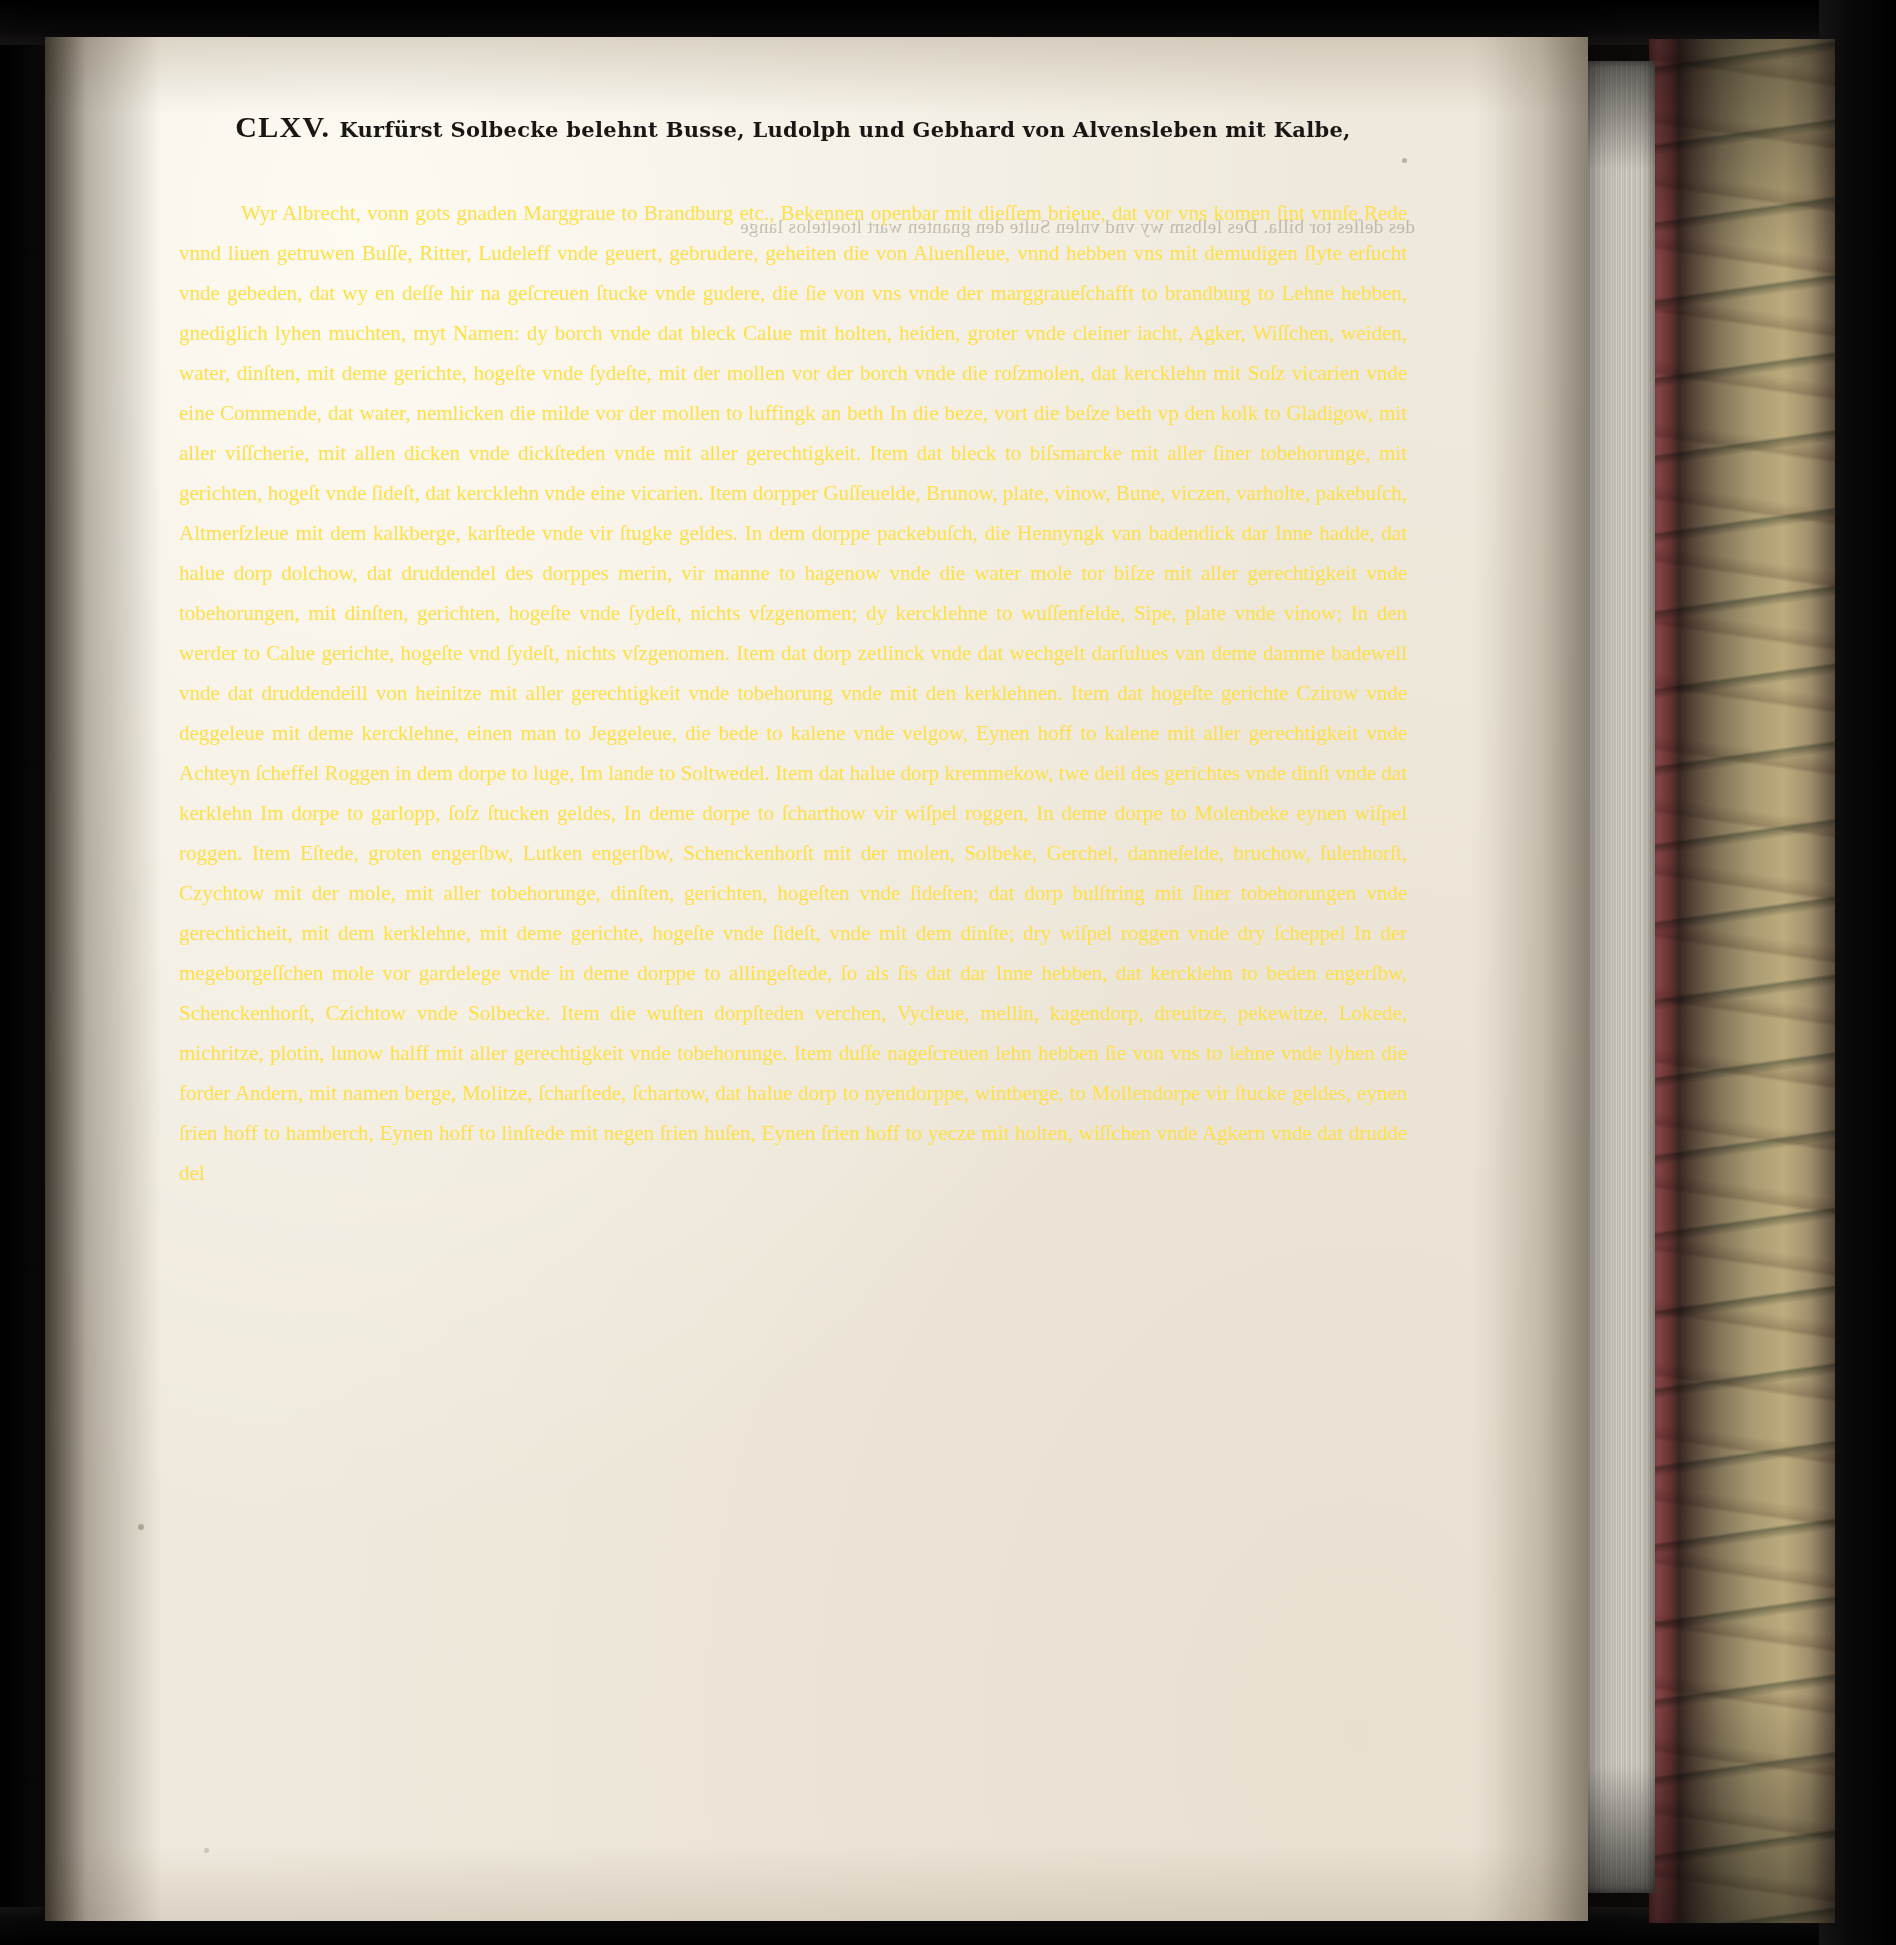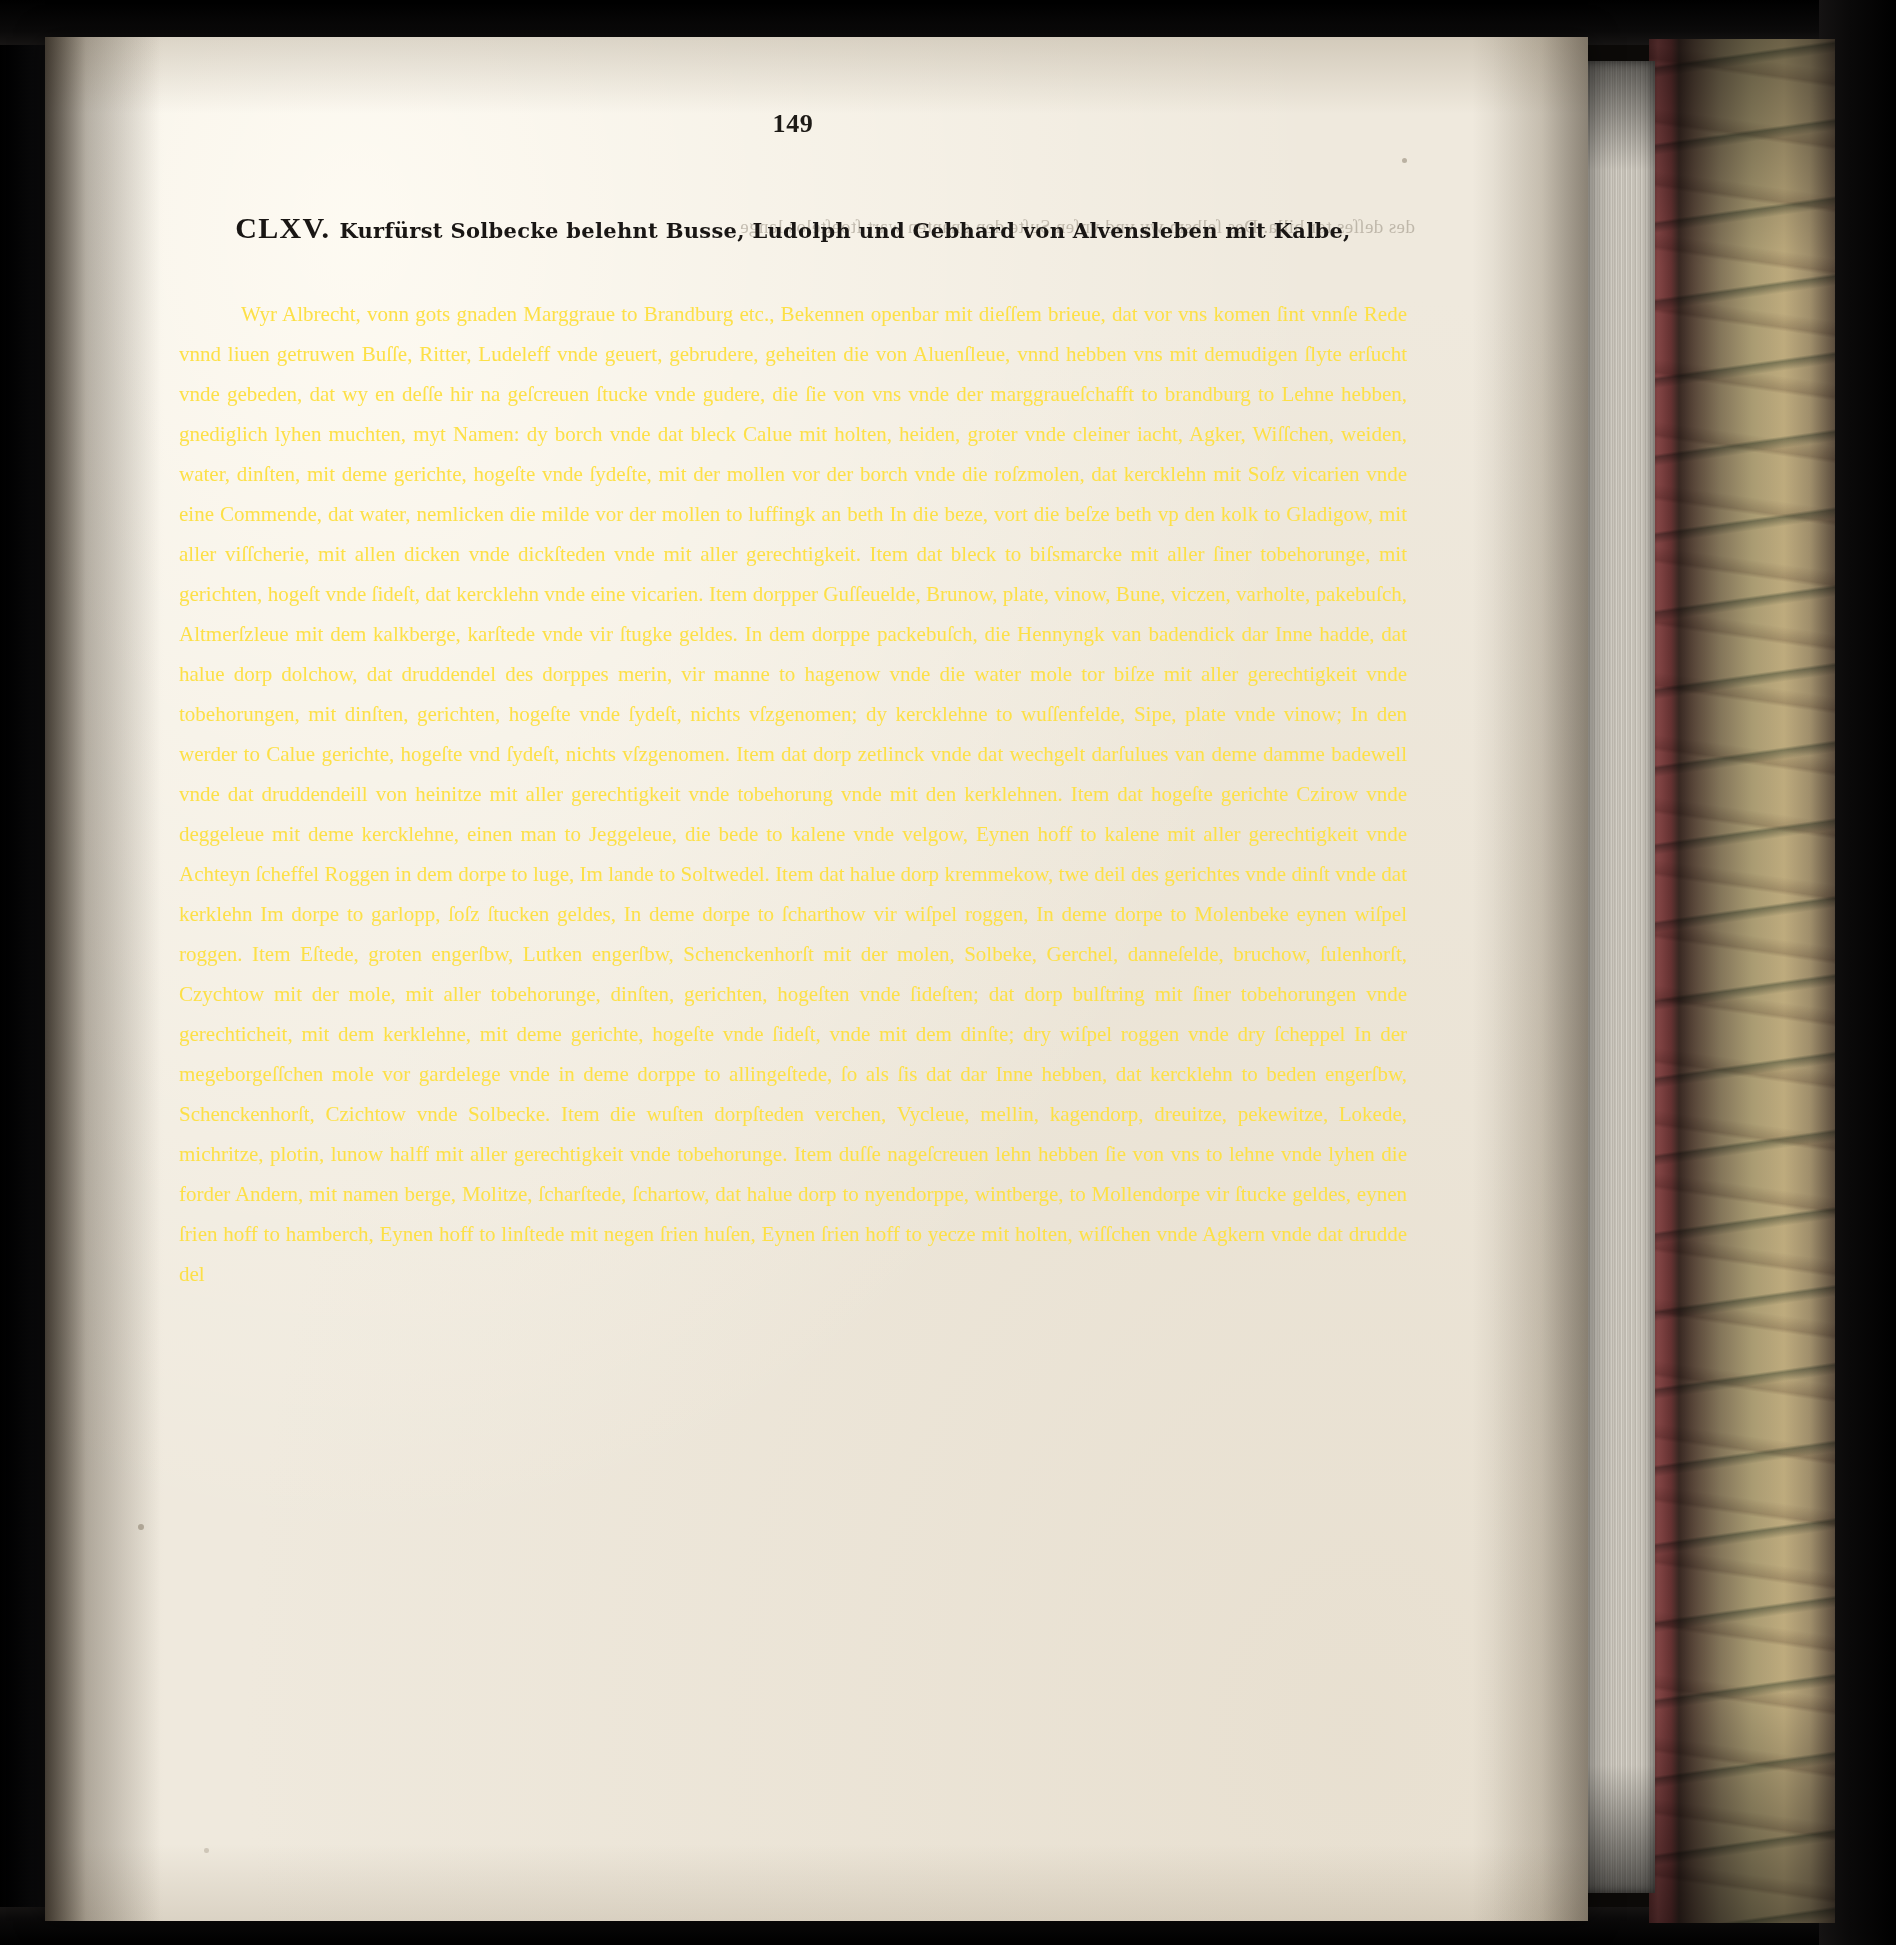--- a/index.html
+++ b/index.html
@@ -221,21 +221,20 @@
   </div>
 
   <div class="leaf">
     <div class="page-stain"></div>
   </div>
 
   <div class="bleed">des deſſes tor billa. Des ſelbsm wy vnd vnſen Suſte den gnanten wart ſtoeſtelos lange</div>
 
   <div class="content">
 
-    <div class="folio">149</div>
 
     <div class="heading">
       <span class="numeral">CLXV.</span><span class="fraktur">Kurfürst Solbecke belehnt Busse, Ludolph und Gebhard von Alvensleben mit Kalbe,</span><br>
     </div>
 
     <div class="body-text">Wyr Albrecht, vonn gots gnaden Marggraue to Brandburg etc., Bekennen openbar mit dieſſem brieue, dat vor vns komen ſint vnnſe Rede vnnd liuen getruwen Buſſe, Ritter, Ludeleff vnde geuert, gebrudere, geheiten die von Aluenſleue, vnnd hebben vns mit demudigen ſlyte erſucht vnde gebeden, dat wy en deſſe hir na geſcreuen ſtucke vnde gudere, die ſie von vns vnde der marggraueſchafft to brandburg to Lehne hebben, gnediglich lyhen muchten, myt Namen: dy borch vnde dat bleck Calue mit holten, heiden, groter vnde cleiner iacht, Agker, Wiſſchen, weiden, water, dinſten, mit deme gerichte, hogeſte vnde ſydeſte, mit der mollen vor der borch vnde die roſzmolen, dat kercklehn mit Soſz vicarien vnde eine Commende, dat water, nemlicken die milde vor der mollen to luffingk an beth In die beze, vort die beſze beth vp den kolk to Gladigow, mit aller viſſcherie, mit allen dicken vnde dickſteden vnde mit aller gerechtigkeit. Item dat bleck to biſsmarcke mit aller ſiner tobehorunge, mit gerichten, hogeſt vnde ſideſt, dat kercklehn vnde eine vicarien. Item dorpper Guſſeuelde, Brunow, plate, vinow, Bune, viczen, varholte, pakebuſch, Altmerſzleue mit dem kalkberge, karſtede vnde vir ſtugke geldes. In dem dorppe packebuſch, die Hennyngk van badendick dar Inne hadde, dat halue dorp dolchow, dat druddendel des dorppes merin, vir manne to hagenow vnde die water mole tor biſze mit aller gerechtigkeit vnde tobehorungen, mit dinſten, gerichten, hogeſte vnde ſydeſt, nichts vſzgenomen; dy kercklehne to wuſſenfelde, Sipe, plate vnde vinow; In den werder to Calue gerichte, hogeſte vnd ſydeſt, nichts vſzgenomen. Item dat dorp zetlinck vnde dat wechgelt darſulues van deme damme badewell vnde dat druddendeill von heinitze mit aller gerechtigkeit vnde tobehorung vnde mit den kerklehnen. Item dat hogeſte gerichte Czirow vnde deggeleue mit deme kercklehne, einen man to Jeggeleue, die bede to kalene vnde velgow, Eynen hoff to kalene mit aller gerechtigkeit vnde Achteyn ſcheffel Roggen in dem dorpe to luge, Im lande to Soltwedel. Item dat halue dorp kremmekow, twe deil des gerichtes vnde dinſt vnde dat kerklehn Im dorpe to garlopp, ſoſz ſtucken geldes, In deme dorpe to ſcharthow vir wiſpel roggen, In deme dorpe to Molenbeke eynen wiſpel roggen. Item Eſtede, groten engerſbw, Lutken engerſbw, Schenckenhorſt mit der molen, Solbeke, Gerchel, danneſelde, bruchow, ſulenhorſt, Czychtow mit der mole, mit aller tobehorunge, dinſten, gerichten, hogeſten vnde ſideſten; dat dorp bulſtring mit ſiner tobehorungen vnde gerechticheit, mit dem kerklehne, mit deme gerichte, hogeſte vnde ſideſt, vnde mit dem dinſte; dry wiſpel roggen vnde dry ſcheppel In der megeborgeſſchen mole vor gardelege vnde in deme dorppe to allingeſtede, ſo als ſis dat dar Inne hebben, dat kercklehn to beden engerſbw, Schenckenhorſt, Czichtow vnde Solbecke. Item die wuſten dorpſteden verchen, Vycleue, mellin, kagendorp, dreuitze, pekewitze, Lokede, michritze, plotin, lunow halff mit aller gerechtigkeit vnde tobehorunge. Item duſſe nageſcreuen lehn hebben ſie von vns to lehne vnde lyhen die forder Andern, mit namen berge, Molitze, ſcharſtede, ſchartow, dat halue dorp to nyendorppe, wintberge, to Mollendorpe vir ſtucke geldes, eynen ſrien hoff to hamberch, Eynen hoff to linſtede mit negen ſrien huſen, Eynen ſrien hoff to yecze mit holten, wiſſchen vnde Agkern vnde dat drudde del</div>
 
   </div>
 
   <div class="gutter"></div>

